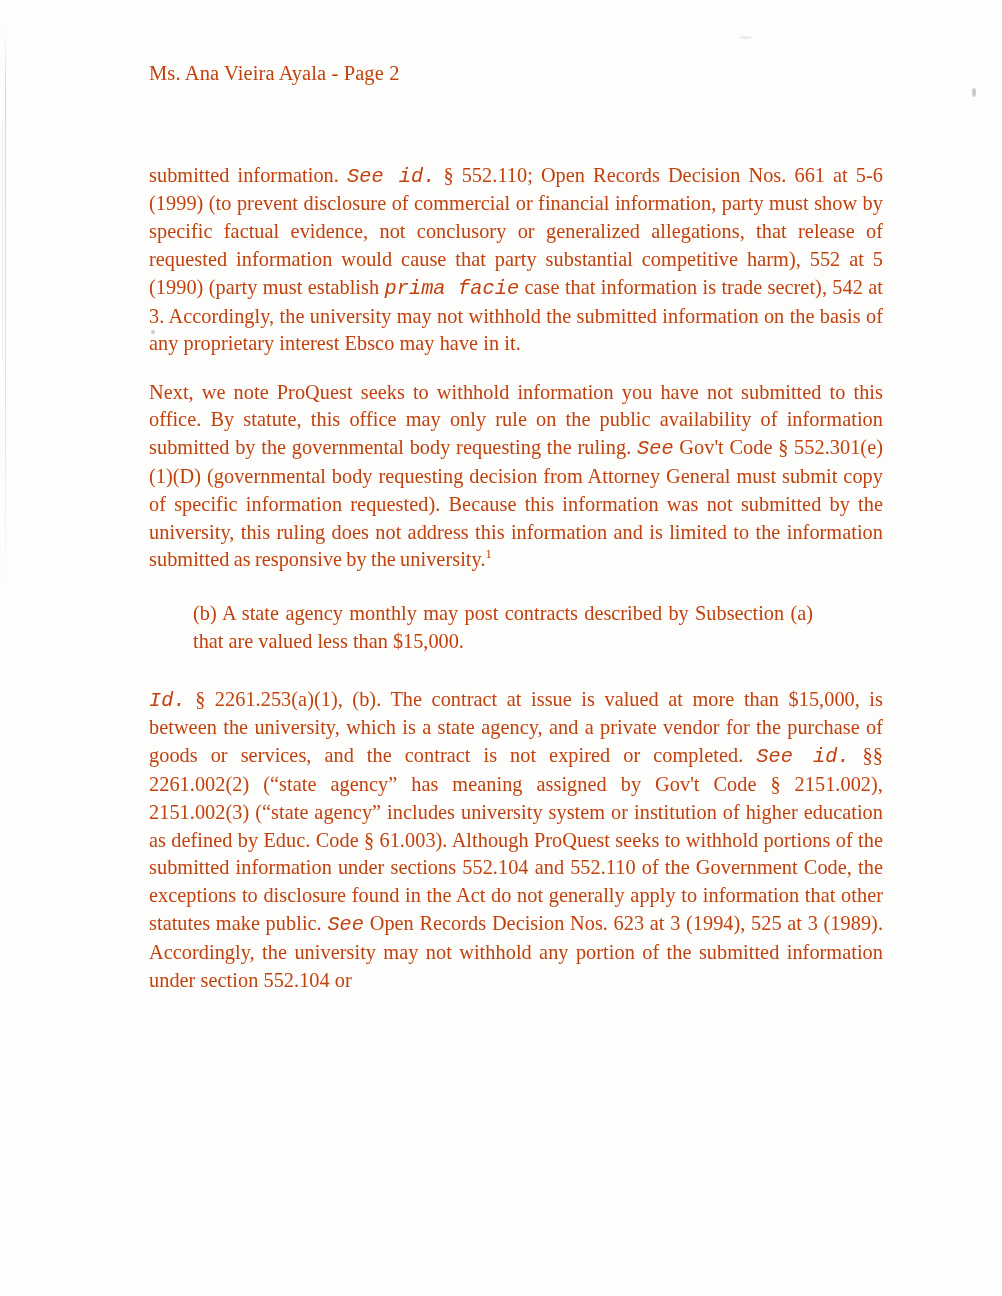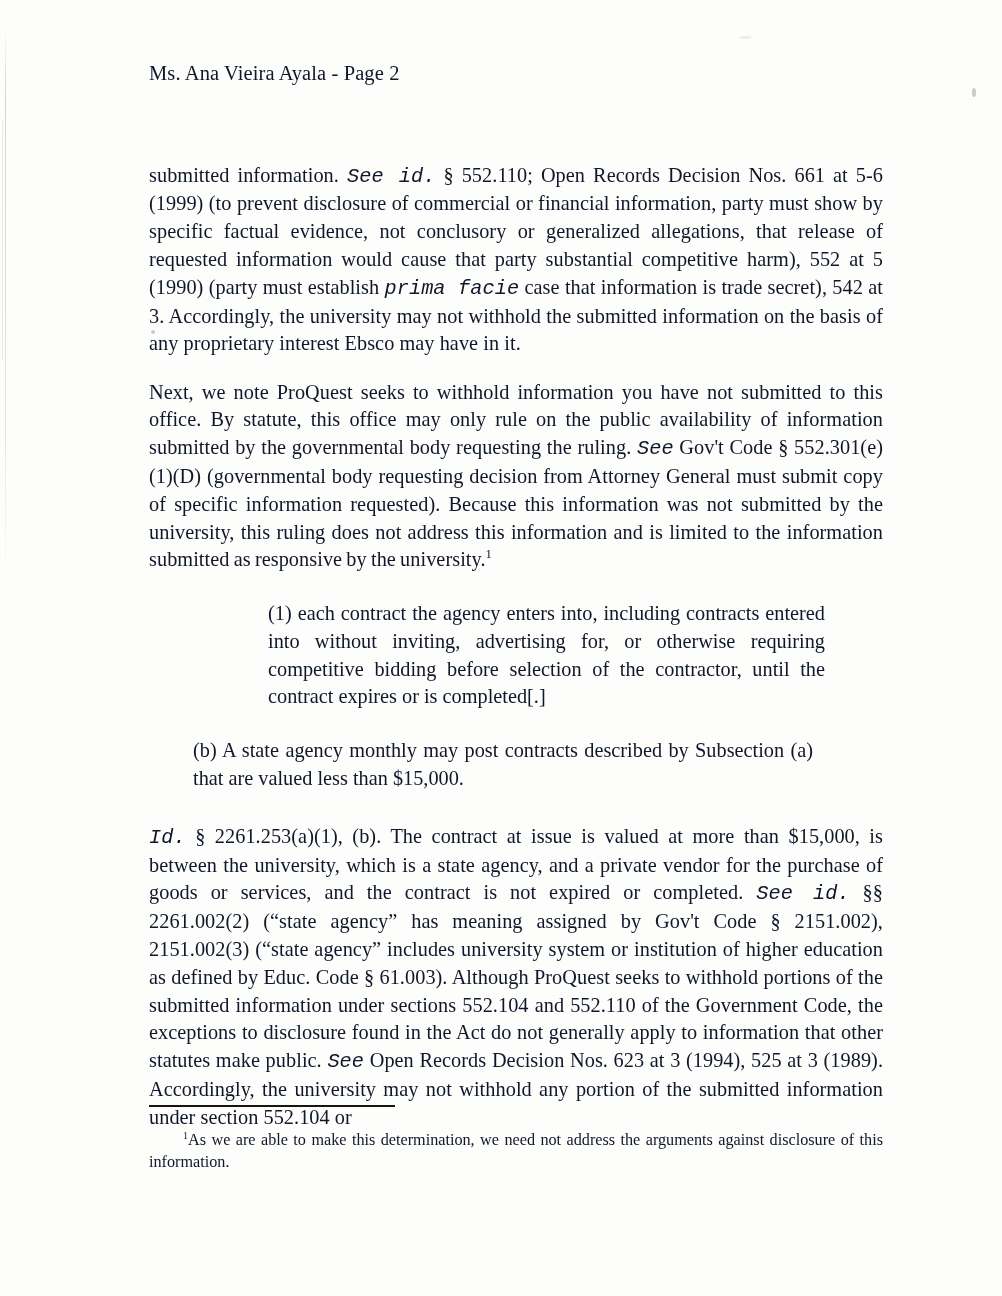--- a/index.html
+++ b/index.html
@@ -6,21 +6,21 @@
     margin: 0;
     padding: 0;
     background: #ffffff;
   }
   .page {
     position: relative;
     width: 1002px;
     height: 1296px;
     background: #fdfdfc;
     font-family: "Liberation Serif", "DejaVu Serif", serif;
-    color: #0f172a;
+    color: #c2410c;
     overflow: hidden;
     box-sizing: border-box;
   }
   
   .scan-edge {
     position: absolute;
     left: 5px;
     top: 28px;
     width: 1px;
     height: 560px;
@@ -118,26 +118,21 @@
   <div class="content">
 
     <div class="header-line">Ms. Ana Vieira Ayala - Page 2</div>
 
     <p class="body-p first"><span>submitted information.  </span><i>See id.</i><span> § 552.110; Open Records Decision Nos. 661 at 5-6 (1999) (to prevent disclosure of commercial or financial information, party must show by specific factual evidence, not conclusory or generalized allegations, that release of requested information would cause that party substantial competitive harm), 552 at 5 (1990) (party must establish </span><i>prima facie</i><span> case that information is trade secret), 542 at 3.  Accordingly, the university may not withhold the submitted information on the basis of any proprietary interest Ebsco may have in it.</span></p>
 
     <p class="body-p tight"><span>Next, we note ProQuest seeks to withhold information you have not submitted to this office. By statute, this office may only rule on the public availability of information submitted by the governmental body requesting the ruling.  </span><i>See</i><span> Gov't Code § 552.301(e)(1)(D) (governmental body requesting decision from Attorney General must submit copy of specific information requested).  Because this information was not submitted by the university, this ruling does not address this information and is limited to the information submitted as responsive by the university.</span><sup>1</sup></p>
 
 
 
-    <div class="blockquote-2">(1) each contract the agency enters into, including contracts entered into without inviting, advertising for, or otherwise requiring competitive bidding before selection of the contractor, until the contract expires or is completed[.]</div>
 
     <div class="blockquote-1 b-item">(b) A state agency monthly may post contracts described by Subsection (a) that are valued less than $15,000.</div>
 
     <p class="body-p"><i>Id.</i><span> § 2261.253(a)(1), (b).  The contract at issue is valued at more than $15,000, is between the university, which is a state agency, and a private vendor for the purchase of goods or services, and the contract is not expired or completed.   </span><i>See id.</i><span> §§ 2261.002(2) (“state agency” has meaning assigned by Gov't Code § 2151.002), 2151.002(3) (“state agency” includes university system or institution of higher education as defined by Educ. Code § 61.003).  Although ProQuest seeks to withhold portions of the submitted information under sections 552.104 and 552.110 of the Government Code, the exceptions to disclosure found in the Act do not generally apply to information that other statutes make public.  </span><i>See</i><span> Open Records Decision Nos. 623 at 3 (1994), 525 at 3 (1989).  Accordingly, the university may not withhold any portion of the submitted information under section 552.104 or</span></p>
 
   </div>
 
-  <div class="fn-wrap">
-    <div class="fn-rule"></div>
-    <div class="fn-text"><span class="fn-indent"></span><sup>1</sup><span>As we are able to make this determination, we need not address the arguments against disclosure of this information.</span></div>
-  </div>
 
 </div>
 
 </body></html>

